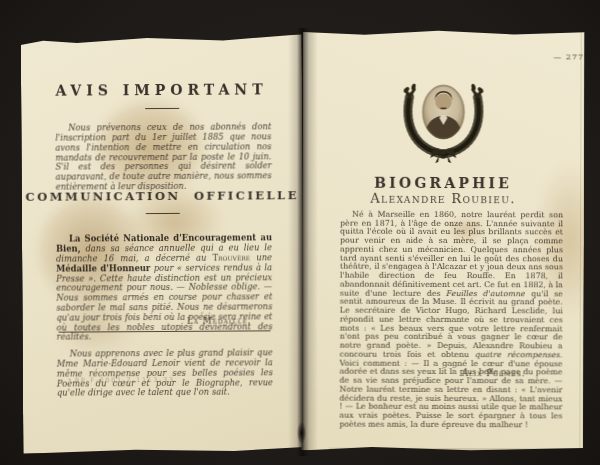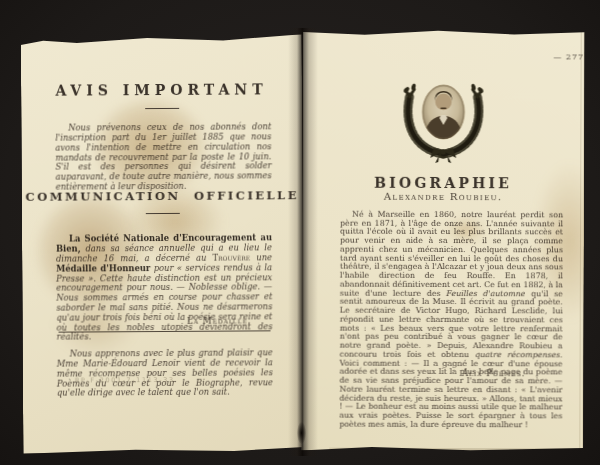--- a/index.html
+++ b/index.html
@@ -59,21 +59,21 @@
     position:absolute;top:341px;left:52px;
     font-family:"DejaVu Sans", sans-serif;font-size:6.5px;letter-spacing:1.6px;
     color:rgba(128,116,92,0.55);
   }
   
   .pagenum{position:absolute;top:22px;width:100%;text-align:right;font-size:8px;color:#4a423a;letter-spacing:1px;margin-left:12px;}
   .vignette{position:absolute;top:36px;left:50%;transform:translateX(-50%);}
   .bio-title{top:145px;font-size:14px;letter-spacing:3.2px;}
   .bio-subject{
     position:absolute;top:161px;width:100%;text-align:center;
-    font-variant:small-caps;font-size:10px;letter-spacing:1.4px;color:#453c32;
+    font-variant:small-caps;font-size:13px;letter-spacing:1.4px;color:#453c32;
   }
   .bio-text{
     position:absolute;left:38px;right:21px;top:173px;text-align:justify;
     color:#4a4036;font-size:7.9px;line-height:8.75px;text-indent:12px;
   }
   .bio-sign{
     position:absolute;top:338px;right:58px;color:#473e33;
     font-variant:small-caps;font-size:8.4px;letter-spacing:1px;
   }
   

